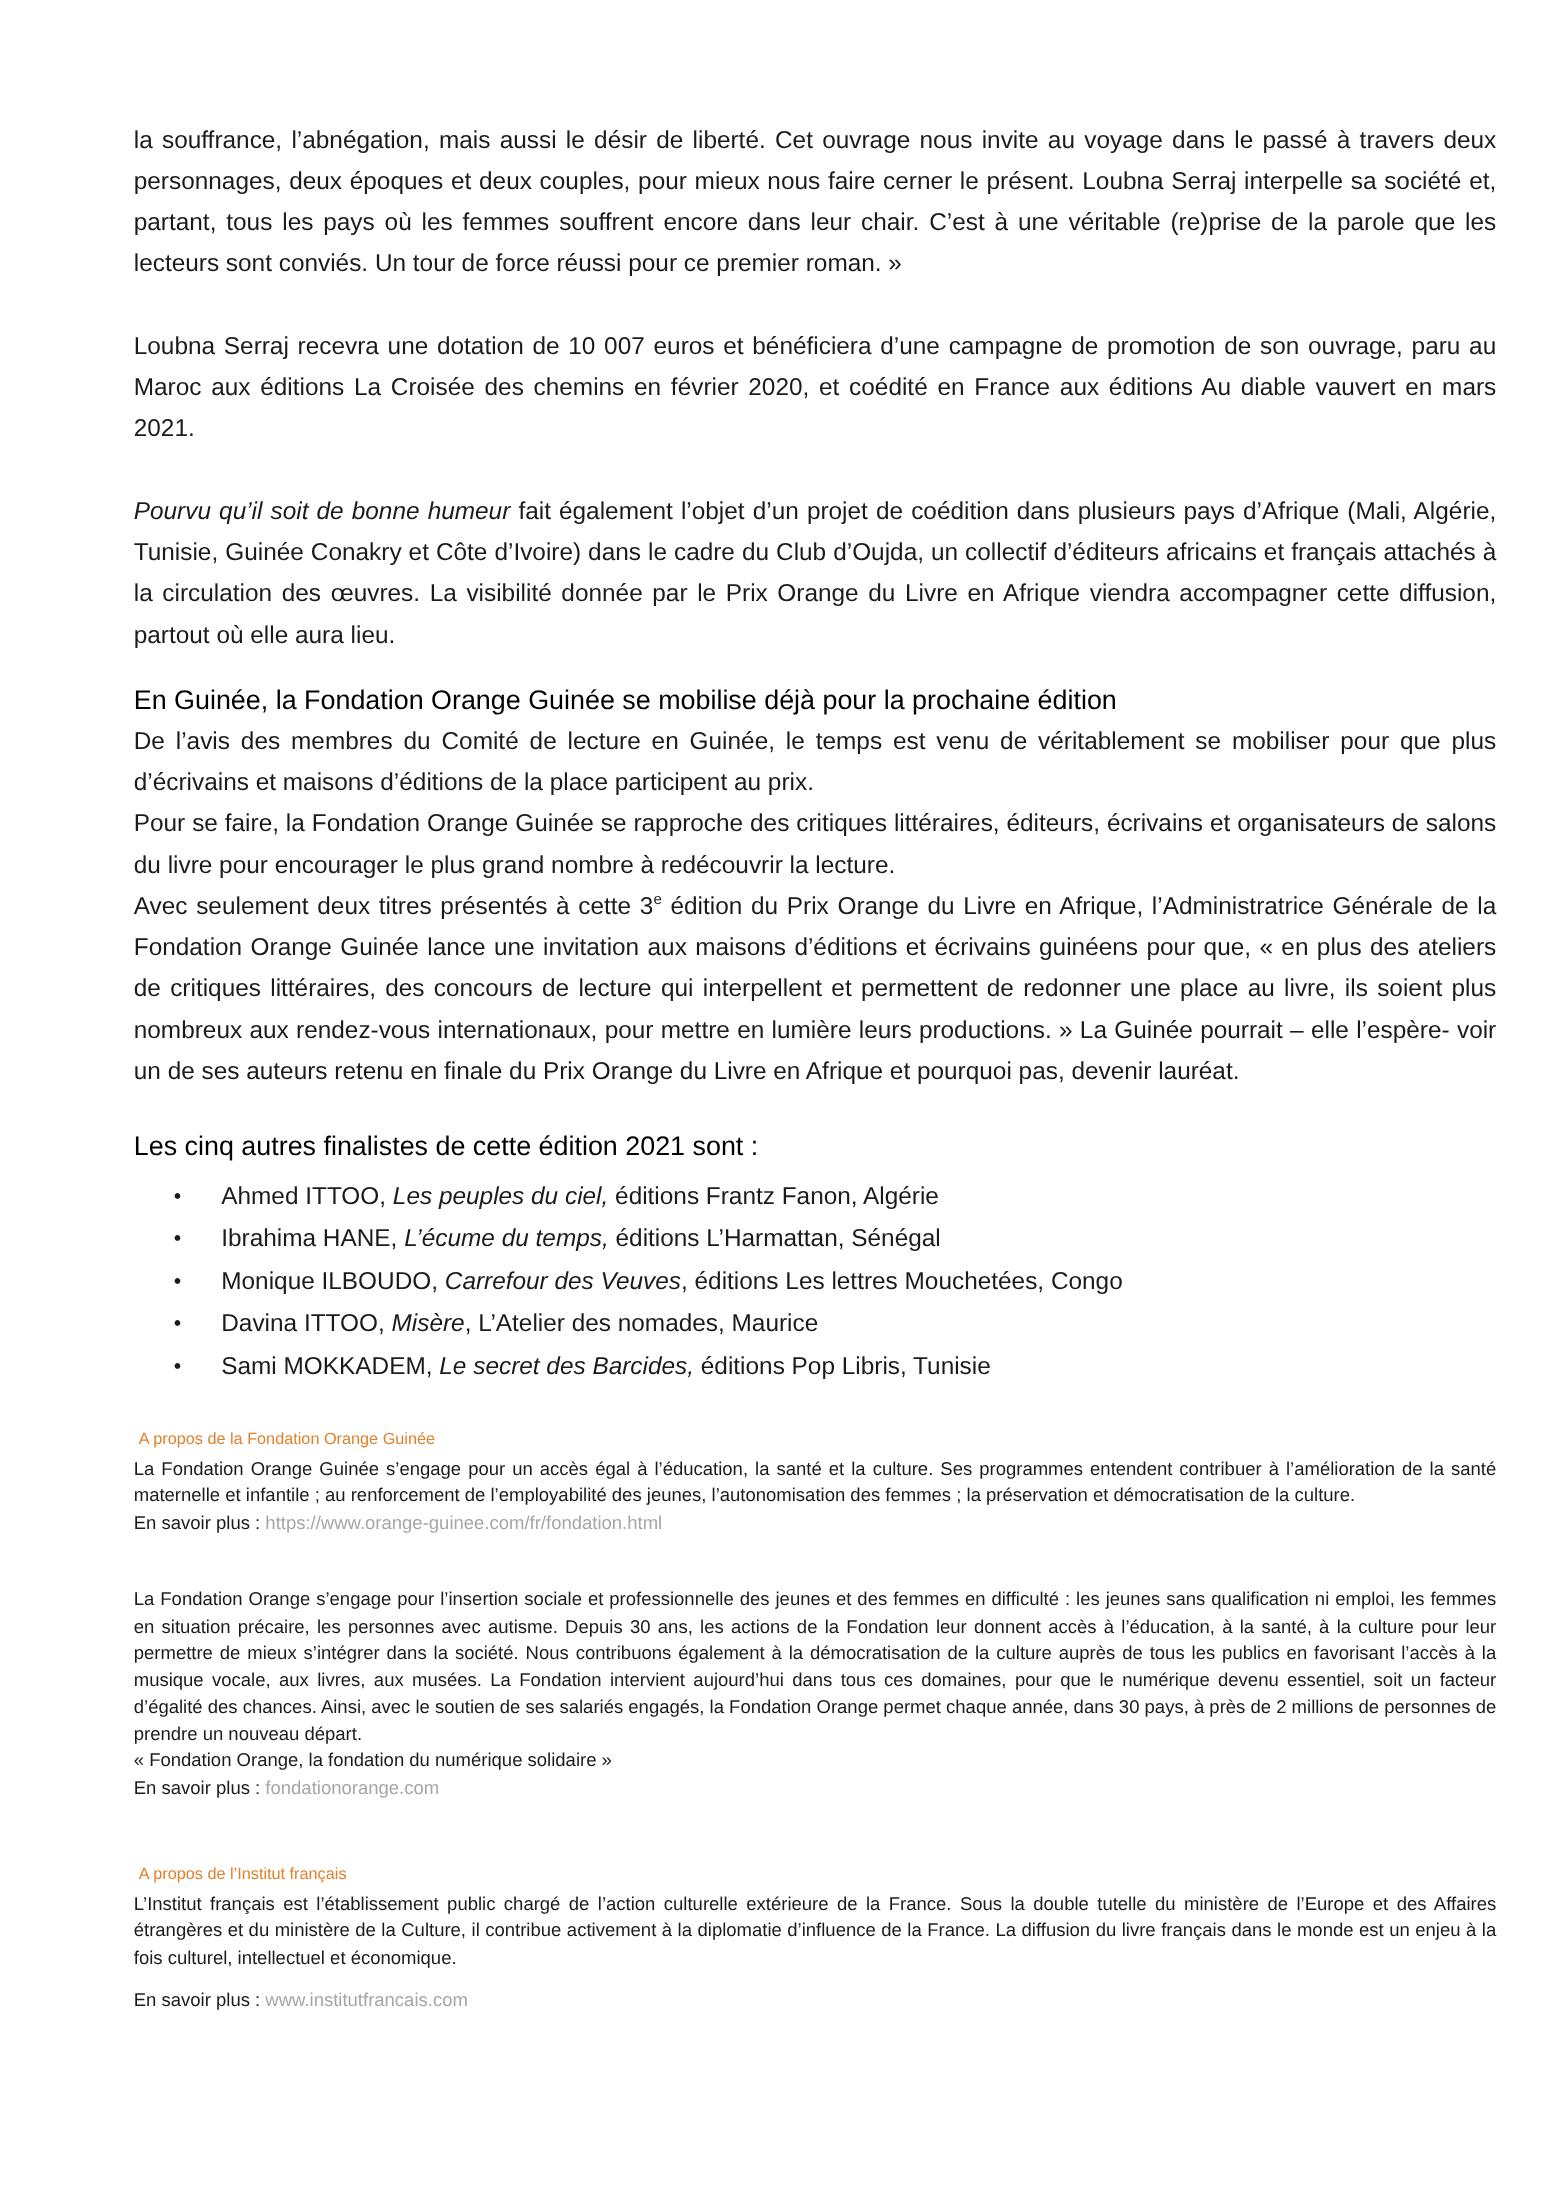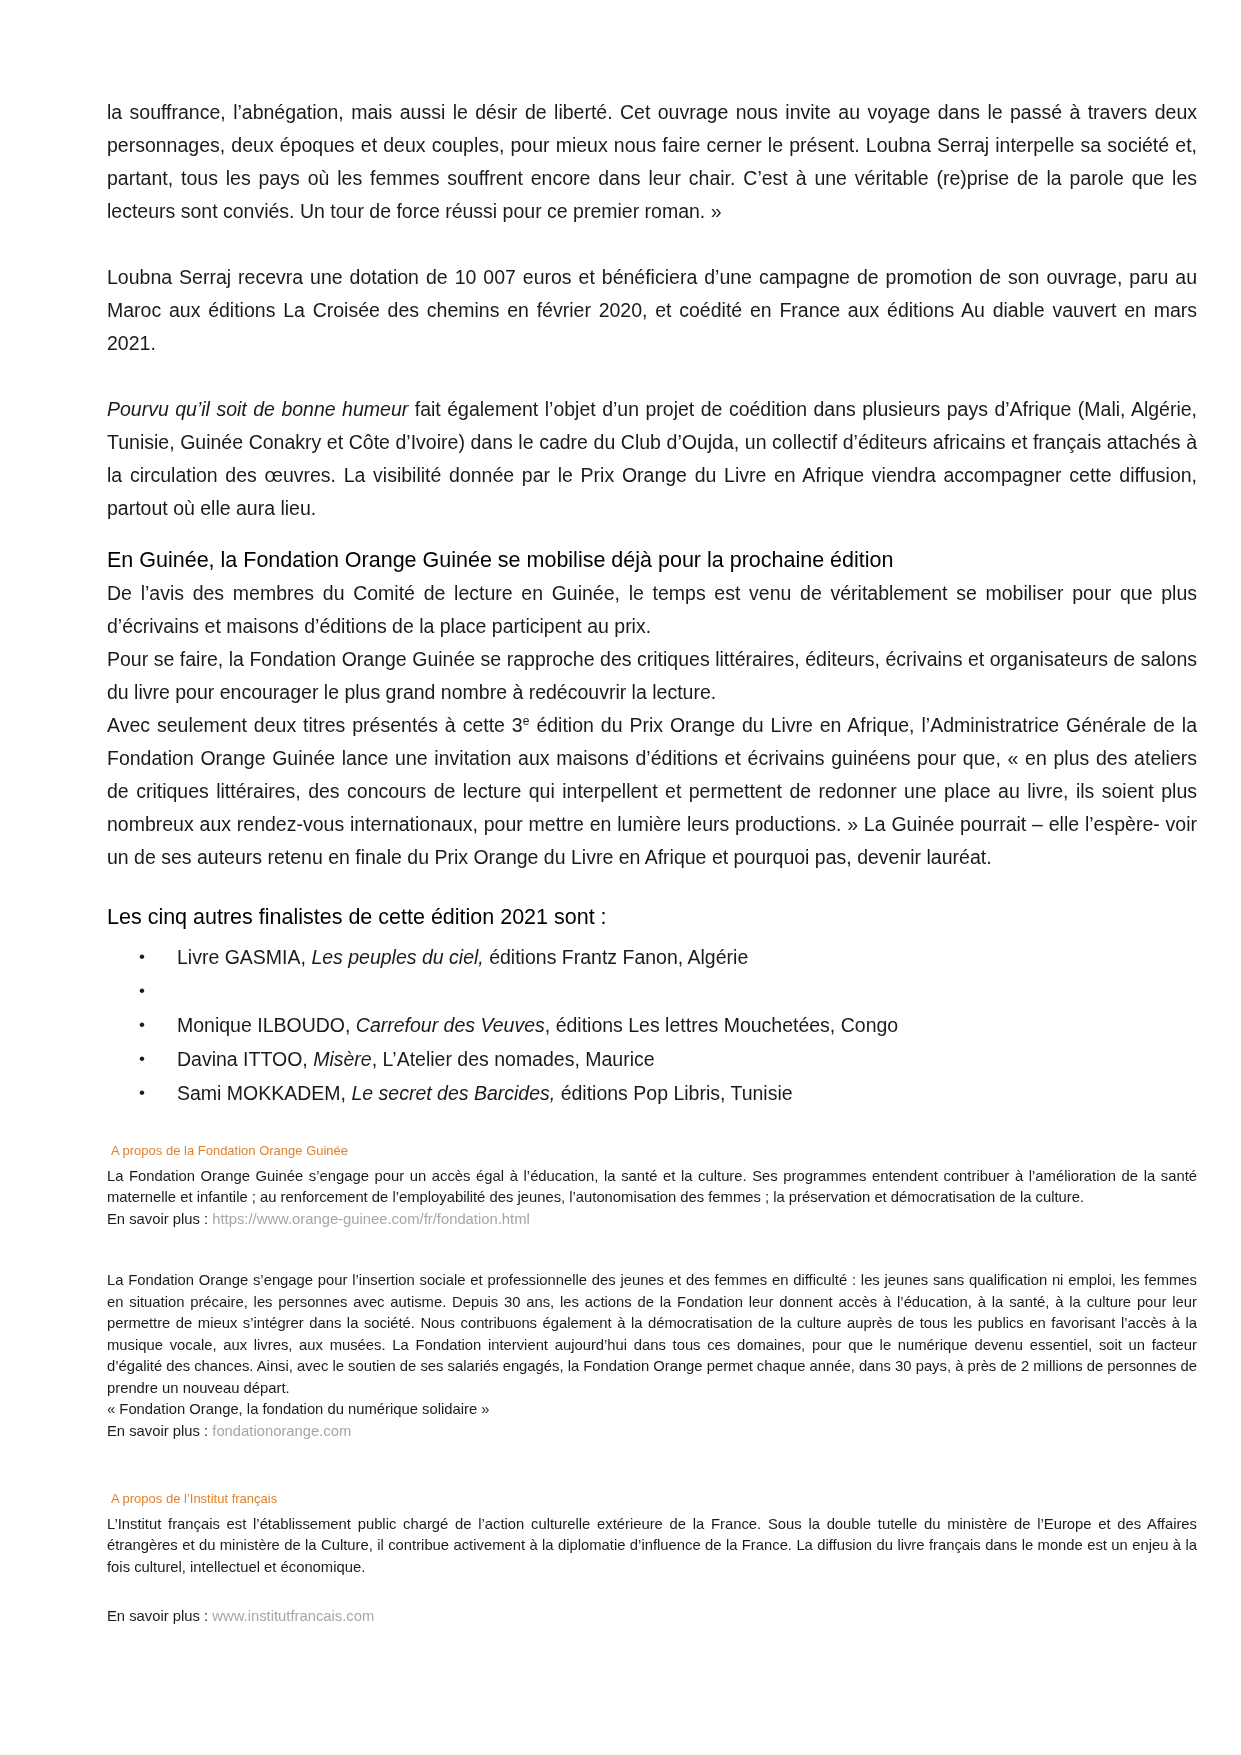--- a/index.html
+++ b/index.html
@@ -65,21 +65,21 @@
   .about-heading {
     font-size: 13px;
     font-weight: 400;
     color: #E0812C;
     margin: 4px;
     line-height: 21.5px;
   }
   .about-body { margin: 0; text-align: justify; }
   .about-tagline { margin: 0; }
   .about-more { margin: 0; }
-  .about-more.spaced { margin-top: 28px; }
+  .about-more.spaced { margin-top: 13px; }
   .link { color: #A6A6A6; }
 </style>
 </head>
 <body>
 
 <div class="page">
 
   <p class="body-para">la souffrance, l’abnégation, mais aussi le désir de liberté. Cet ouvrage nous invite au voyage dans le passé à travers deux personnages, deux époques et deux couples, pour mieux nous faire cerner le présent. Loubna Serraj interpelle sa société et, partant, tous les pays où les femmes souffrent encore dans leur chair. C’est à une véritable (re)prise de la parole que les lecteurs sont conviés. Un tour de force réussi pour ce premier roman. »</p>
 
   <p class="body-para gap-before">Loubna Serraj recevra une dotation de 10 007 euros et bénéficiera d’une campagne de promotion de son ouvrage, paru au Maroc aux éditions La Croisée des chemins en février 2020, et coédité en France aux éditions Au diable vauvert en mars 2021.</p>
@@ -92,24 +92,25 @@
 
   <p class="body-para">Pour se faire, la Fondation Orange Guinée se rapproche des critiques littéraires, éditeurs, écrivains et organisateurs de salons du livre pour encourager le plus grand nombre à redécouvrir la lecture.</p>
 
   <p class="body-para"><span>Avec seulement deux titres présentés à cette 3</span><sup class="sup">e</sup><span> édition du Prix Orange du Livre en Afrique, l’Administratrice Générale de la Fondation Orange Guinée lance une invitation aux maisons d’éditions et écrivains guinéens pour que, « en plus des ateliers de critiques littéraires, des concours de lecture qui interpellent et permettent de redonner une place au livre, ils soient plus nombreux aux rendez-vous internationaux, pour mettre en lumière leurs productions. » La Guinée pourrait – elle l’espère- voir un de ses auteurs retenu en finale du Prix Orange du Livre en Afrique et pourquoi pas, devenir lauréat.</span></p>
 
   <h2 class="orange-heading finalists">Les cinq autres finalistes de cette édition 2021 sont :</h2>
 
   <ul class="finalists-list">
     <li>
       <span class="bullet">•</span>
-      <span class="li-text"><span>Livre GASMIA, </span><span class="italic">Les peuples du ciel,</span><span> éditions Frantz Fanon, Algérie</span></span>
+      <span class="li-text"><span>Ahmed ITTOO, </span><span class="italic">Les peuples du ciel,</span><span> éditions Frantz Fanon, Algérie</span></span>
     </li>
     <li>
       <span class="bullet">•</span>
+      <span class="li-text"><span>Ibrahima HANE, </span><span class="italic">L’écume du temps,</span><span> éditions L’Harmattan, Sénégal</span></span>
     </li>
     <li>
       <span class="bullet">•</span>
       <span class="li-text"><span>Monique ILBOUDO, </span><span class="italic">Carrefour des Veuves</span><span>, éditions Les lettres Mouchetées, Congo</span></span>
     </li>
     <li>
       <span class="bullet">•</span>
       <span class="li-text"><span>Davina ITTOO, </span><span class="italic">Misère</span><span>, L’Atelier des nomades, Maurice</span></span>
     </li>
     <li>

